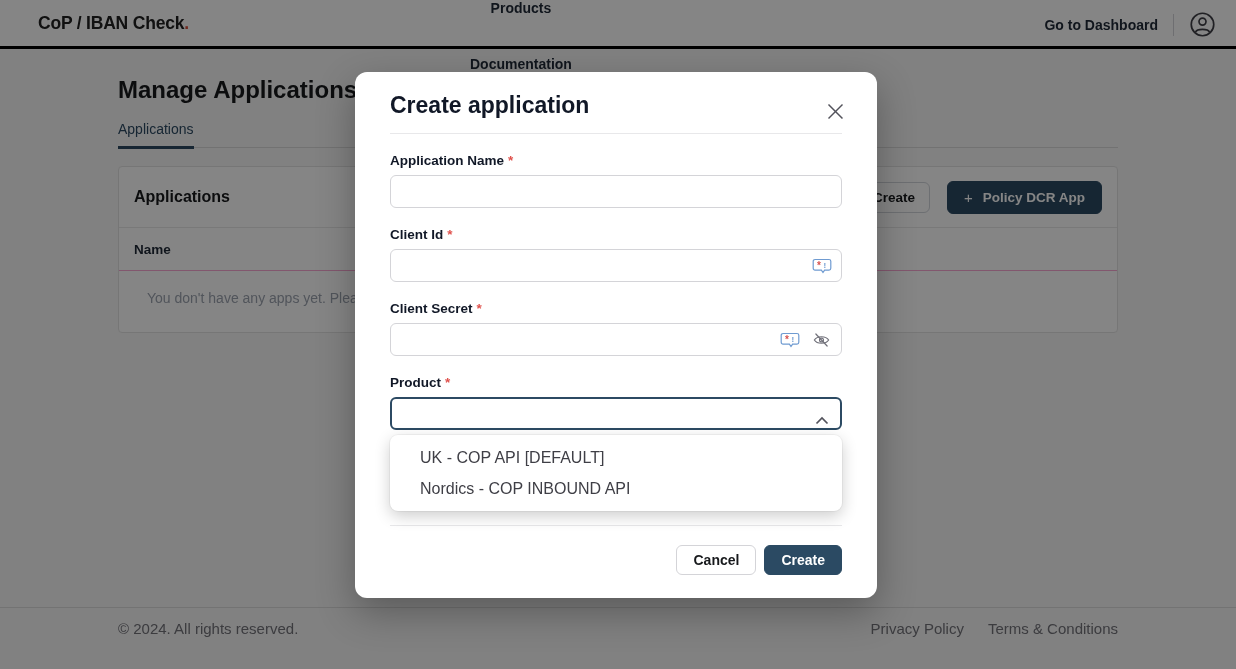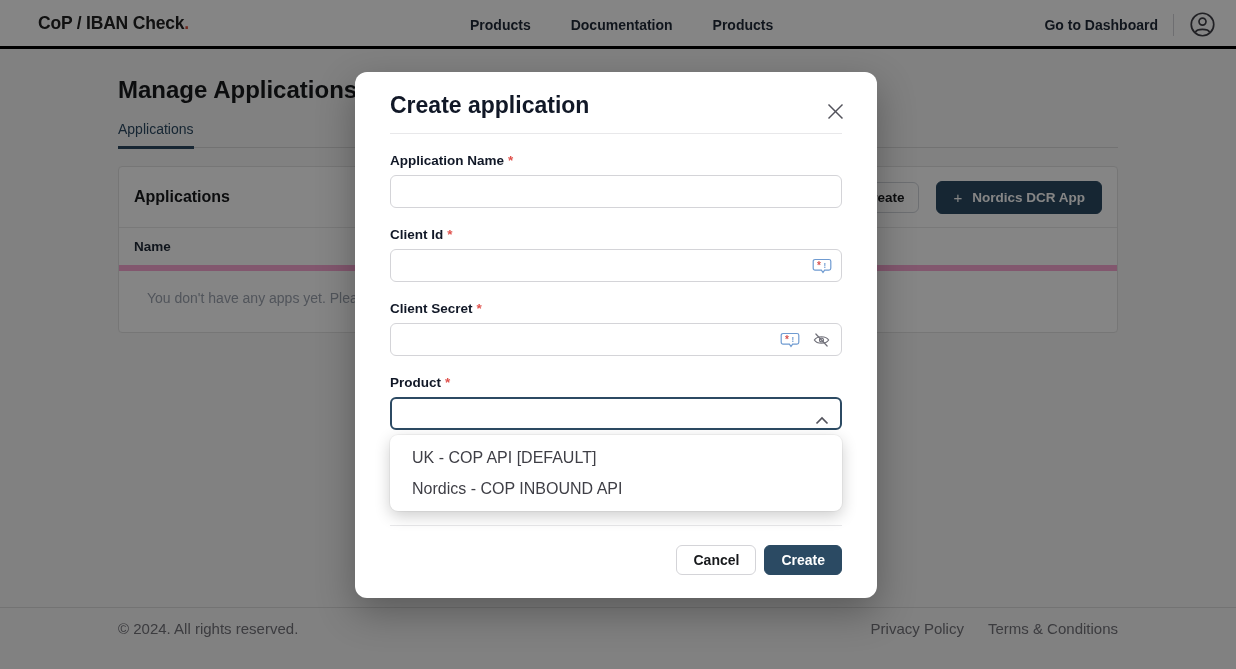--- a/index.html
+++ b/index.html
@@ -10,21 +10,21 @@
     background:#f7f7f7; color:#17191c;
   }
 
   
   .hdr { position:absolute; top:0; left:0; width:1236px; height:49px;
          background:#fff; border-bottom:3px solid #000000; z-index:1; }
   .logo { position:absolute; left:38px; top:13px; font-size:17.5px; font-weight:800;
           letter-spacing:-0.2px; color:#212121; }
   .logo .dot { color:#d94f3d; }
   .hdr-nav { position:absolute; left:470px; top:0; height:49px; display:flex;
-             align-items:center; gap:40px; }
+             align-items:center; gap:40px;flex-direction:column; }
   .hdr-nav span { font-size:14px; font-weight:700; color:#1f2937; cursor:pointer; }
   .hdr-right { position:absolute; right:20px; top:0; height:49px; display:flex;
                align-items:center; }
   .hdr-right .dash { font-size:14px; font-weight:700; color:#1f2937; cursor:pointer; }
   .hdr-right .vline { width:1px; height:22px; background:#d4d4d8; margin:0 15px; }
 
   
   .page-title { position:absolute; left:118px; top:76px; font-size:24px;
                 font-weight:800; color:#17191c; }
   .tab { position:absolute; left:118px; top:121px; font-size:14px; color:#2c4a63;
@@ -41,21 +41,21 @@
                border:1px solid #d1d5db; border-radius:6px; padding:7px 14px;
                font-size:13.5px; font-weight:700; color:#17191c; cursor:pointer;
                font-family:inherit; }
   .btn-navy  { display:inline-flex; align-items:center; gap:10px; background:#2b4a63;
                border:1px solid #2b4a63; border-radius:6px; padding:8px 16px;
                font-size:13.5px; font-weight:700; color:#fff; cursor:pointer;
                margin-left:17px; font-family:inherit; }
   .plus { font-weight:400; font-size:15px; line-height:1; }
   .name-row { height:43px; display:flex; align-items:center; padding:0 15px;
               font-size:13.5px; font-weight:700; color:#1f2937;
-              border-bottom:6px solid #f9a8d4;text-align:center; }
+              border-bottom:1px solid #f9a8d4;text-align:center; }
   .empty-row { padding:19px 28px; font-size:14px; color:#9ca3af; }
 
   
   .ftr { position:absolute; left:0; top:607px; width:1236px; height:41px;
          border-top:1px solid #dcdcdc; display:flex; align-items:center; }
   .ftr .copy { position:absolute; left:118px; font-size:15px; color:#73737a; }
   .ftr .links { position:absolute; right:118px; display:flex; gap:24px; }
   .ftr .links span { font-size:15px; color:#73737a; cursor:pointer; }
 
   
@@ -78,21 +78,21 @@
   .t-input.pad-r2 { padding-right:66px; }
   .in-icon { position:absolute; top:0; height:33px; display:flex; align-items:center;
              cursor:pointer; background:none; border:none; padding:0; }
   .icon-autofill-1 { right:10px; }
   .icon-autofill-2 { right:42px; }
   .icon-eye { right:10px; }
   .select-box { position:relative; width:100%; height:33px; border:2px solid #2c4a63;
                 border-radius:6px; background:#fff; cursor:pointer; }
   .select-box .chev { position:absolute; right:11px; top:12px; }
   .dropdown { position:absolute; left:35px; right:35px; top:363px; background:#fff;
-              border-radius:8px; padding:7px 0;
+              border-radius:8px; padding:7px 8px;
               box-shadow:0 5px 16px rgba(0,0,0,0.20), 0 0 0 1px rgba(0,0,0,0.04);
               z-index:5; }
   .dd-option { padding:6px 22px; font-size:16px; color:#3f3f46; line-height:19px;
                cursor:pointer; }
   .m-footer-line { position:absolute; left:35px; right:35px; top:453px; height:1px;
                    background:#e8e8ea; }
   .m-buttons { position:absolute; right:35px; top:473px; display:flex; gap:8px; }
   .btn-cancel { height:30px; padding:0 16px; background:#fff; border:1px solid #d4d4d8;
                 border-radius:6px; font-size:14px; font-weight:700; color:#17191c;
                 cursor:pointer; font-family:inherit; }
@@ -129,21 +129,21 @@
 
 <div class="card">
   <div class="card-head">
     <div class="card-title">Applications</div>
     <button class="btn-plain">
         <span class="plus">+</span>
         <span>Create</span>
       </button>
     <button class="btn-navy">
         <span class="plus">+</span>
-        <span>Nordics DCR App</span>
+        <span>Policy DCR App</span>
       </button>
   </div>
   <div class="name-row">Name</div>
   <div class="empty-row">You don't have any apps yet. Please c</div>
 </div>
 
 <div class="ftr">
   <span class="copy">© 2024. All rights reserved.</span>
   <span class="links">
     <span>Privacy Policy</span>

